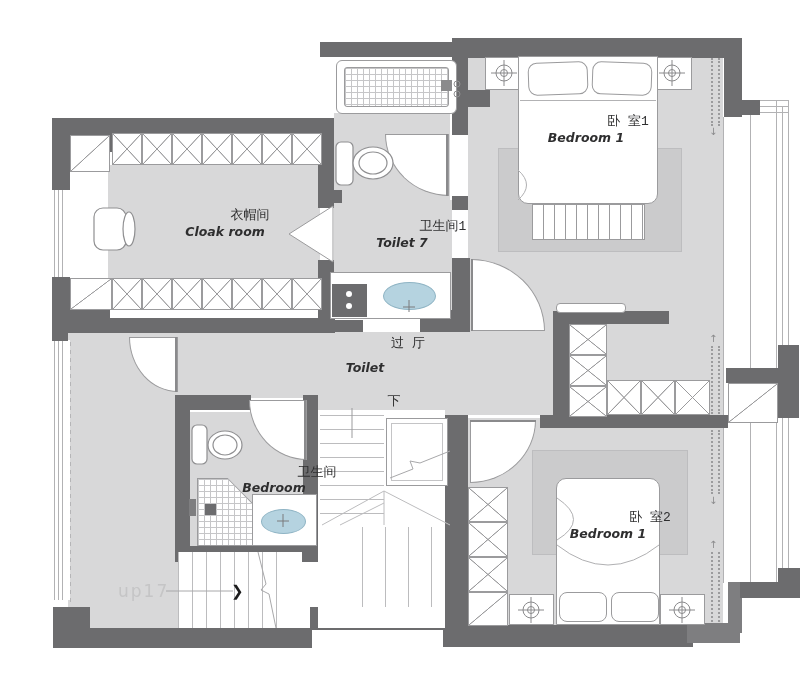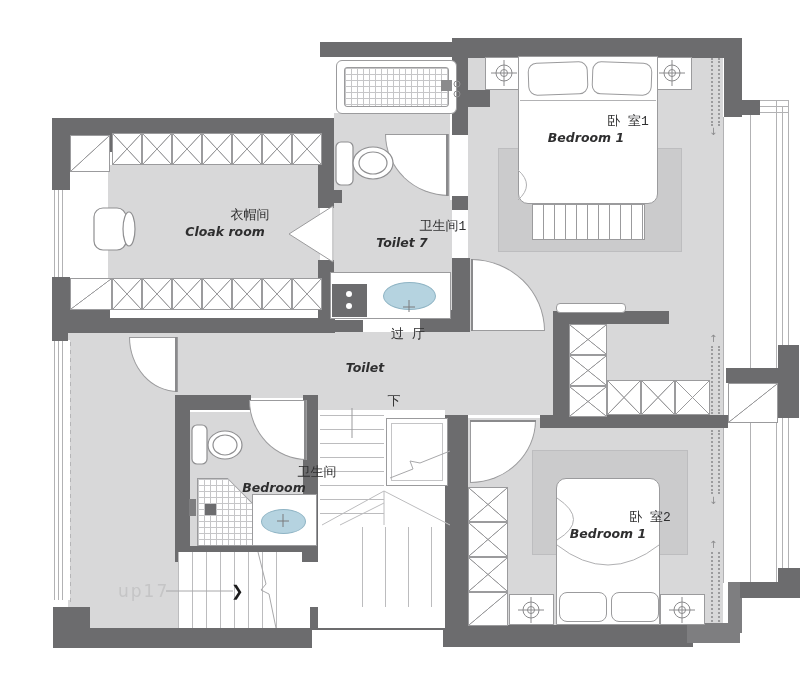--- a/index.html
+++ b/index.html
@@ -293,21 +293,21 @@
 
   <div class="lbl zh" style="left:208px;top:206px;">衣帽间</div>
   <div class="lbl en" style="left:225px;top:224px;">Cloak room</div>
 
   <div class="lbl zh" style="left:401px;top:217px;">卫生间1</div>
   <div class="lbl en" style="left:402px;top:235px;">Toilet 7</div>
 
   <div class="lbl zh" style="left:586px;top:112px;">卧 室1</div>
   <div class="lbl en" style="left:586px;top:130px;">Bedroom 1</div>
 
-  <div class="lbl zh" style="left:366px;top:325px;">过 厅</div>
+  <div class="lbl zh" style="left:366px;top:334px;">过 厅</div>
   <div class="lbl en" style="left:365px;top:360px;">Toilet</div>
 
   <div class="lbl zh" style="left:275px;top:463px;">卫生间</div>
   <div class="lbl en" style="left:274px;top:480px;">Bedroom</div>
 
   <div class="lbl zh" style="left:608px;top:508px;">卧 室2</div>
   <div class="lbl en" style="left:608px;top:526px;">Bedroom 1</div>
 
   <div class="lbl zh" style="left:352px;top:392px;">下</div>
 

